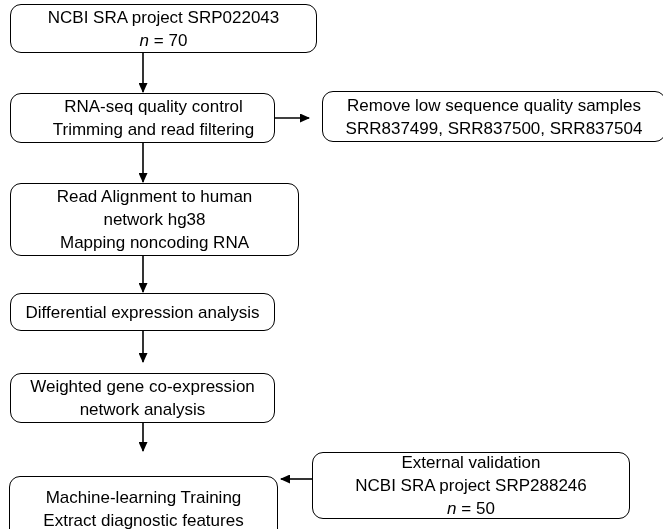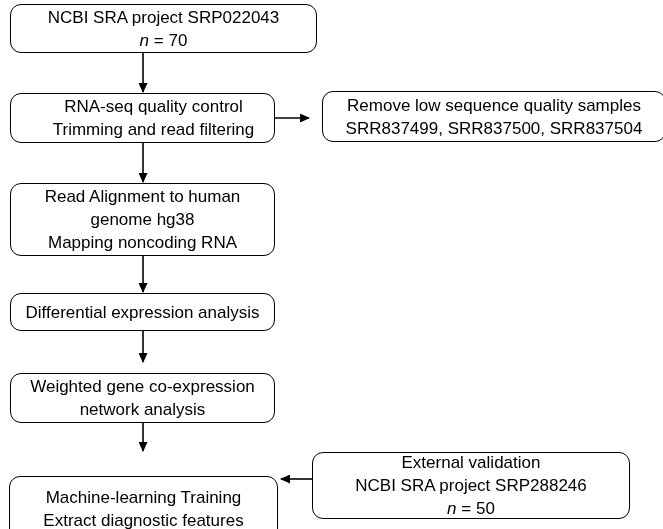--- a/index.html
+++ b/index.html
@@ -39,21 +39,21 @@
     line-height: 23px;
     white-space: nowrap;
   }
   .node .line { display: block; }
   .node i { font-style: italic; }
 
   
   #box-project    { left: 10px;  top: 4px;   width: 307px; height: 49px; }
   #box-qc         { left: 10px;  top: 93px;  width: 265px; height: 50px; padding-left: 22px; }
   #box-remove     { left: 322px; top: 91px;  width: 344px; height: 51px; }
-  #box-alignment  { left: 10px;  top: 183px; width: 265px; height: 73px; }
+  #box-alignment  { left: 10px;  top: 183px; width: 289px; height: 73px; }
   #box-dea        { left: 10px;  top: 293px; width: 265px; height: 38px; }
   #box-wgcna      { left: 10px;  top: 373px; width: 265px; height: 50px; }
   #box-ml         { left: 9px;   top: 476px; width: 269px; height: 66px; }
   #box-validation { left: 312px; top: 452px; width: 318px; height: 67px; }
 </style>
 </head>
 <body>
 
 <div class="canvas">
 
@@ -82,21 +82,21 @@
     <span class="line">Trimming and read filtering</span>
   </div>
 
   <div class="node" id="box-remove">
     <span class="line">Remove low sequence quality samples</span>
     <span class="line">SRR837499, SRR837500, SRR837504</span>
   </div>
 
   <div class="node" id="box-alignment">
     <span class="line">Read Alignment to human</span>
-    <span class="line">genome hg38</span>
+    <span class="line">network hg38</span>
     <span class="line">Mapping noncoding RNA</span>
   </div>
 
   <div class="node" id="box-dea">
     <span class="line">Differential expression analysis</span>
   </div>
 
   <div class="node" id="box-wgcna">
     <span class="line">Weighted gene co-expression</span>
     <span class="line">network analysis</span>

